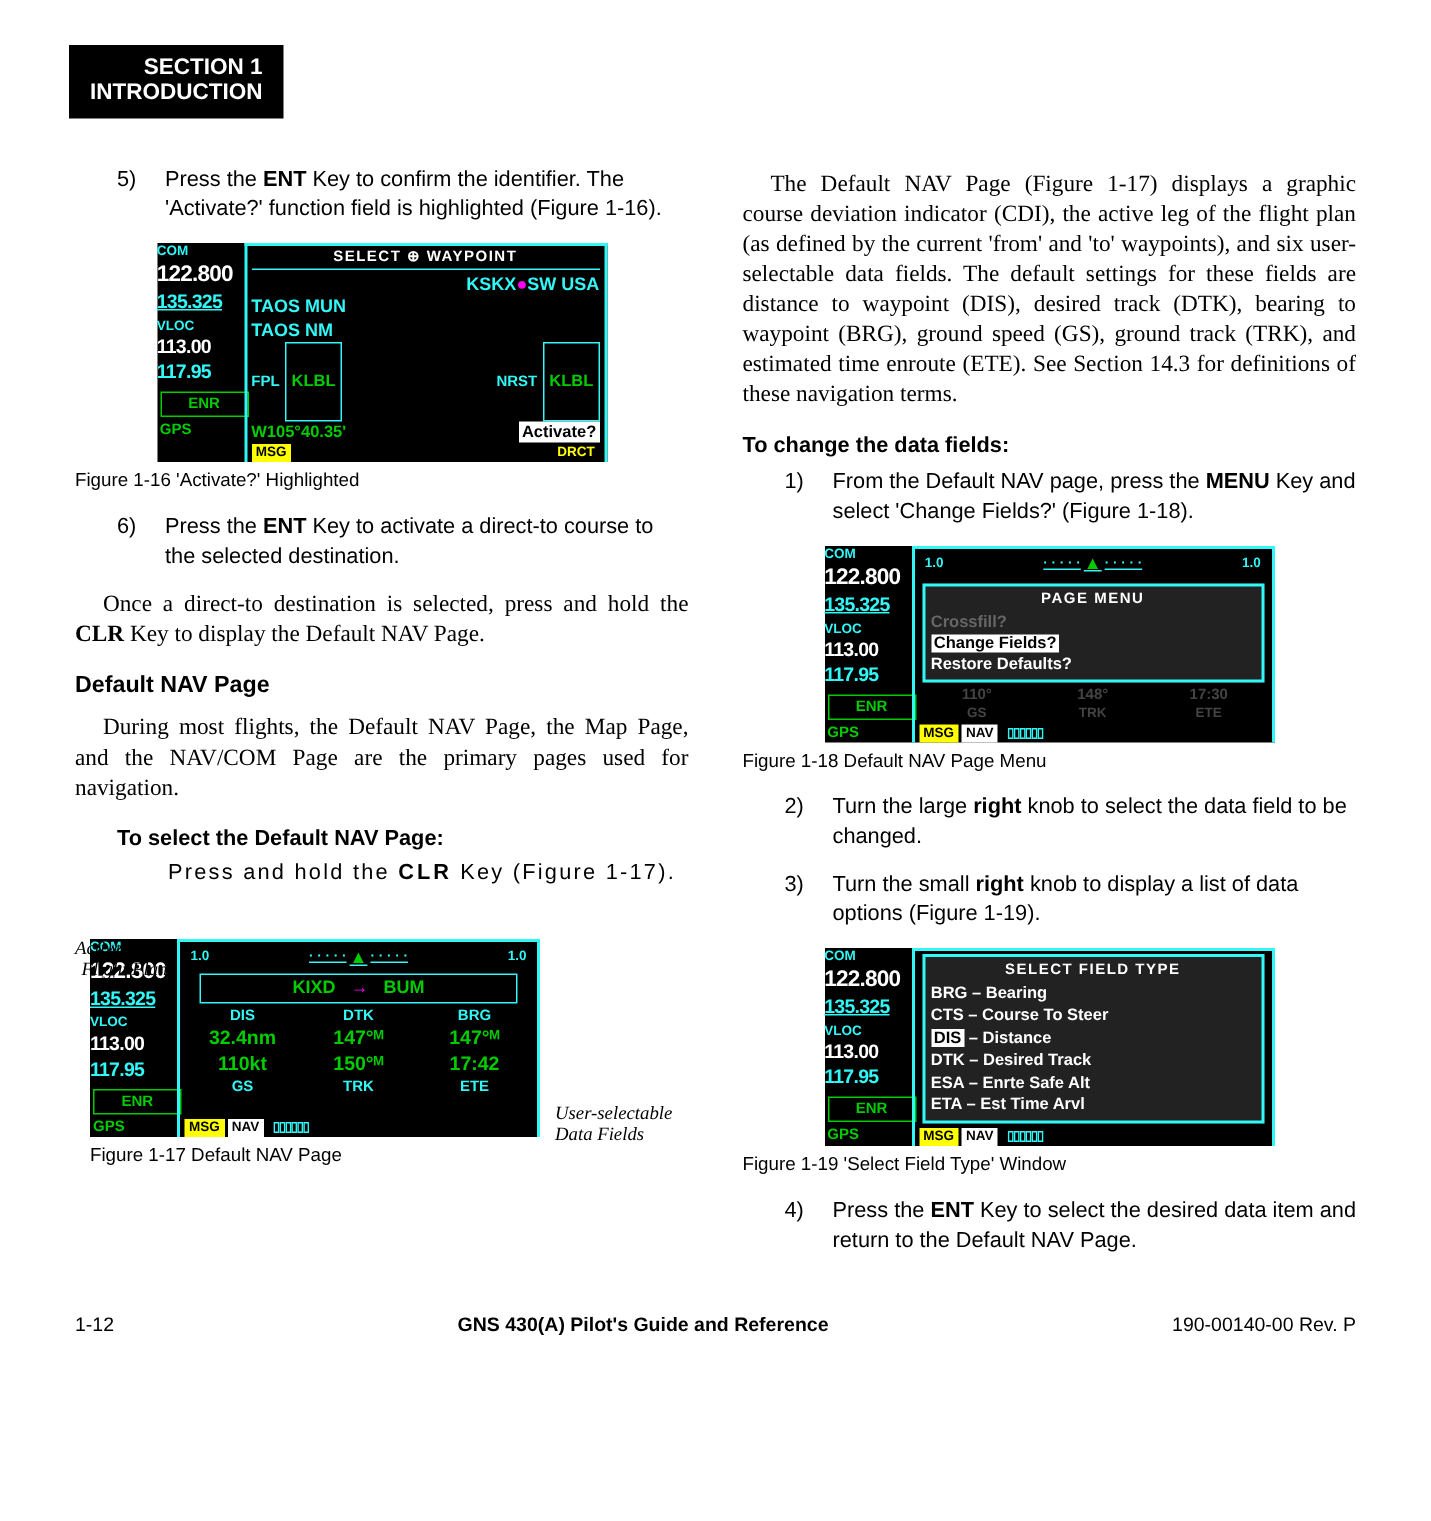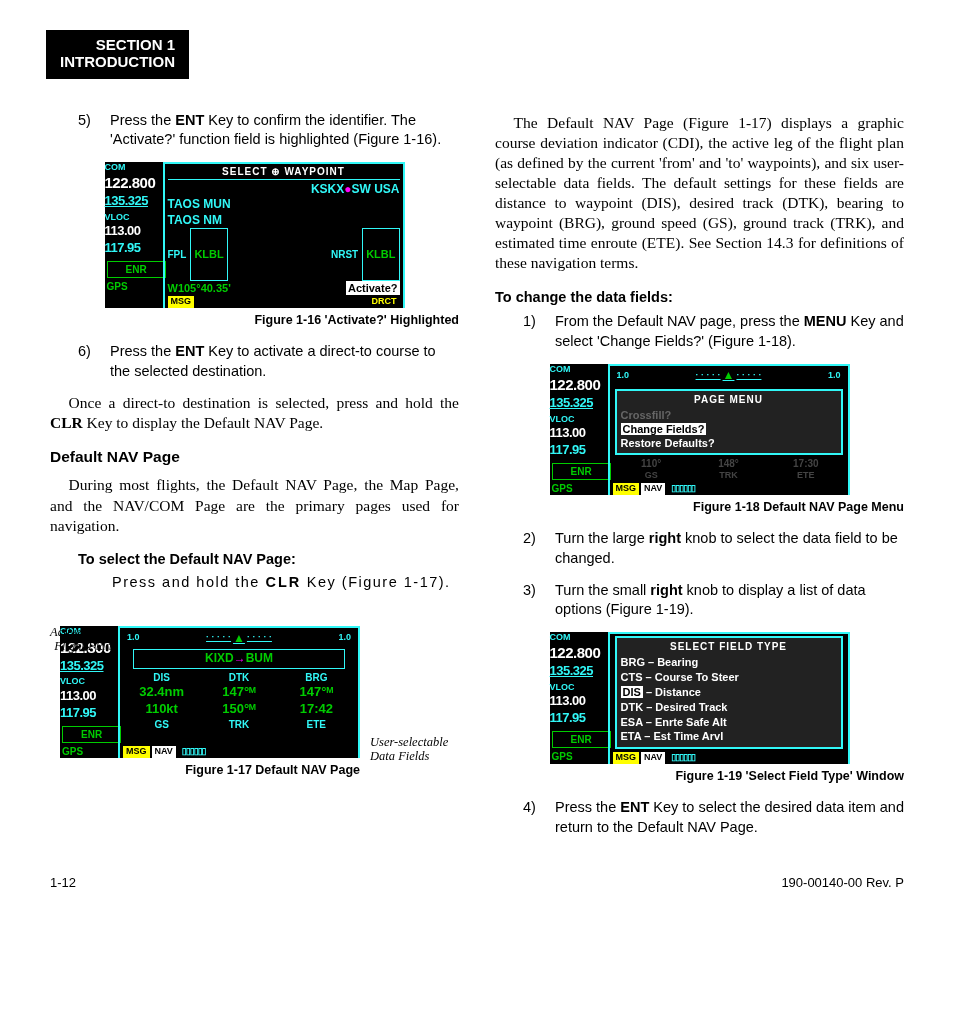--- a/index.html
+++ b/index.html
@@ -56,23 +56,23 @@
   }
   .proc-body {
     font-family: Arial, Helvetica, sans-serif;
     font-size: 14.5px;
     margin-left: 62px;
     letter-spacing: 1.5px;
     line-height: 1.35;
   }
   .fig-caption {
     font-family: Arial, Helvetica, sans-serif;
-    font-weight: bold;
+    font-weight: normal;
     font-size: 12.5px;
-    text-align: right;
+    text-align: left;
     margin: 4px 0 14px 0;
   }
   
   .gns {
     background: #000;
     font-family: Arial, Helvetica, sans-serif;
     font-weight: bold;
     font-size: 12px;
     display: flex;
     margin: 6px auto 2px auto;
@@ -253,21 +253,21 @@
         <div class="lgps">GPS</div>
       </div>
       <div class="main">
         <div class="cdi-track">
           <span style="position:absolute;left:4px">1.0</span>
           <span class="cyanline">· · · · ·</span>
           <span class="arrowup">▲</span>
           <span class="cyanline">· · · · ·</span>
           <span style="position:absolute;right:4px">1.0</span>
         </div>
-        <div style="display:flex;justify-content:center;border:1px solid #31f7f7;padding:1px 6px;margin:2px 10px;">
+        <div style="display:flex;justify-content:center;gap:10px;border:1px solid #31f7f7;padding:1px 6px;margin:2px 10px;">
           <span class="green">KIXD</span>
           <span class="magenta">→</span>
           <span class="green">BUM</span>
         </div>
         <div class="row3 cyanline" style="font-size:10px">
           <div>DIS</div>
           <div>DTK</div>
           <div>BRG</div>
         </div>
         <div class="row3 green" style="font-size:13px">
@@ -403,17 +403,18 @@
     <div class="txt">
       <span>Press the </span><span class="bold">ENT</span><span> Key to select the desired data item and return to the Default NAV Page.</span>
     </div>
   </div>
 
 </div>
 </div>
 
 <div class="page-foot">
   <span>1-12</span>
+  <span class="center">GNS 430(A) Pilot's Guide and Reference</span>
   <span>190-00140-00  Rev. P</span>
 </div>
 
 
 
 
 </body></html>

